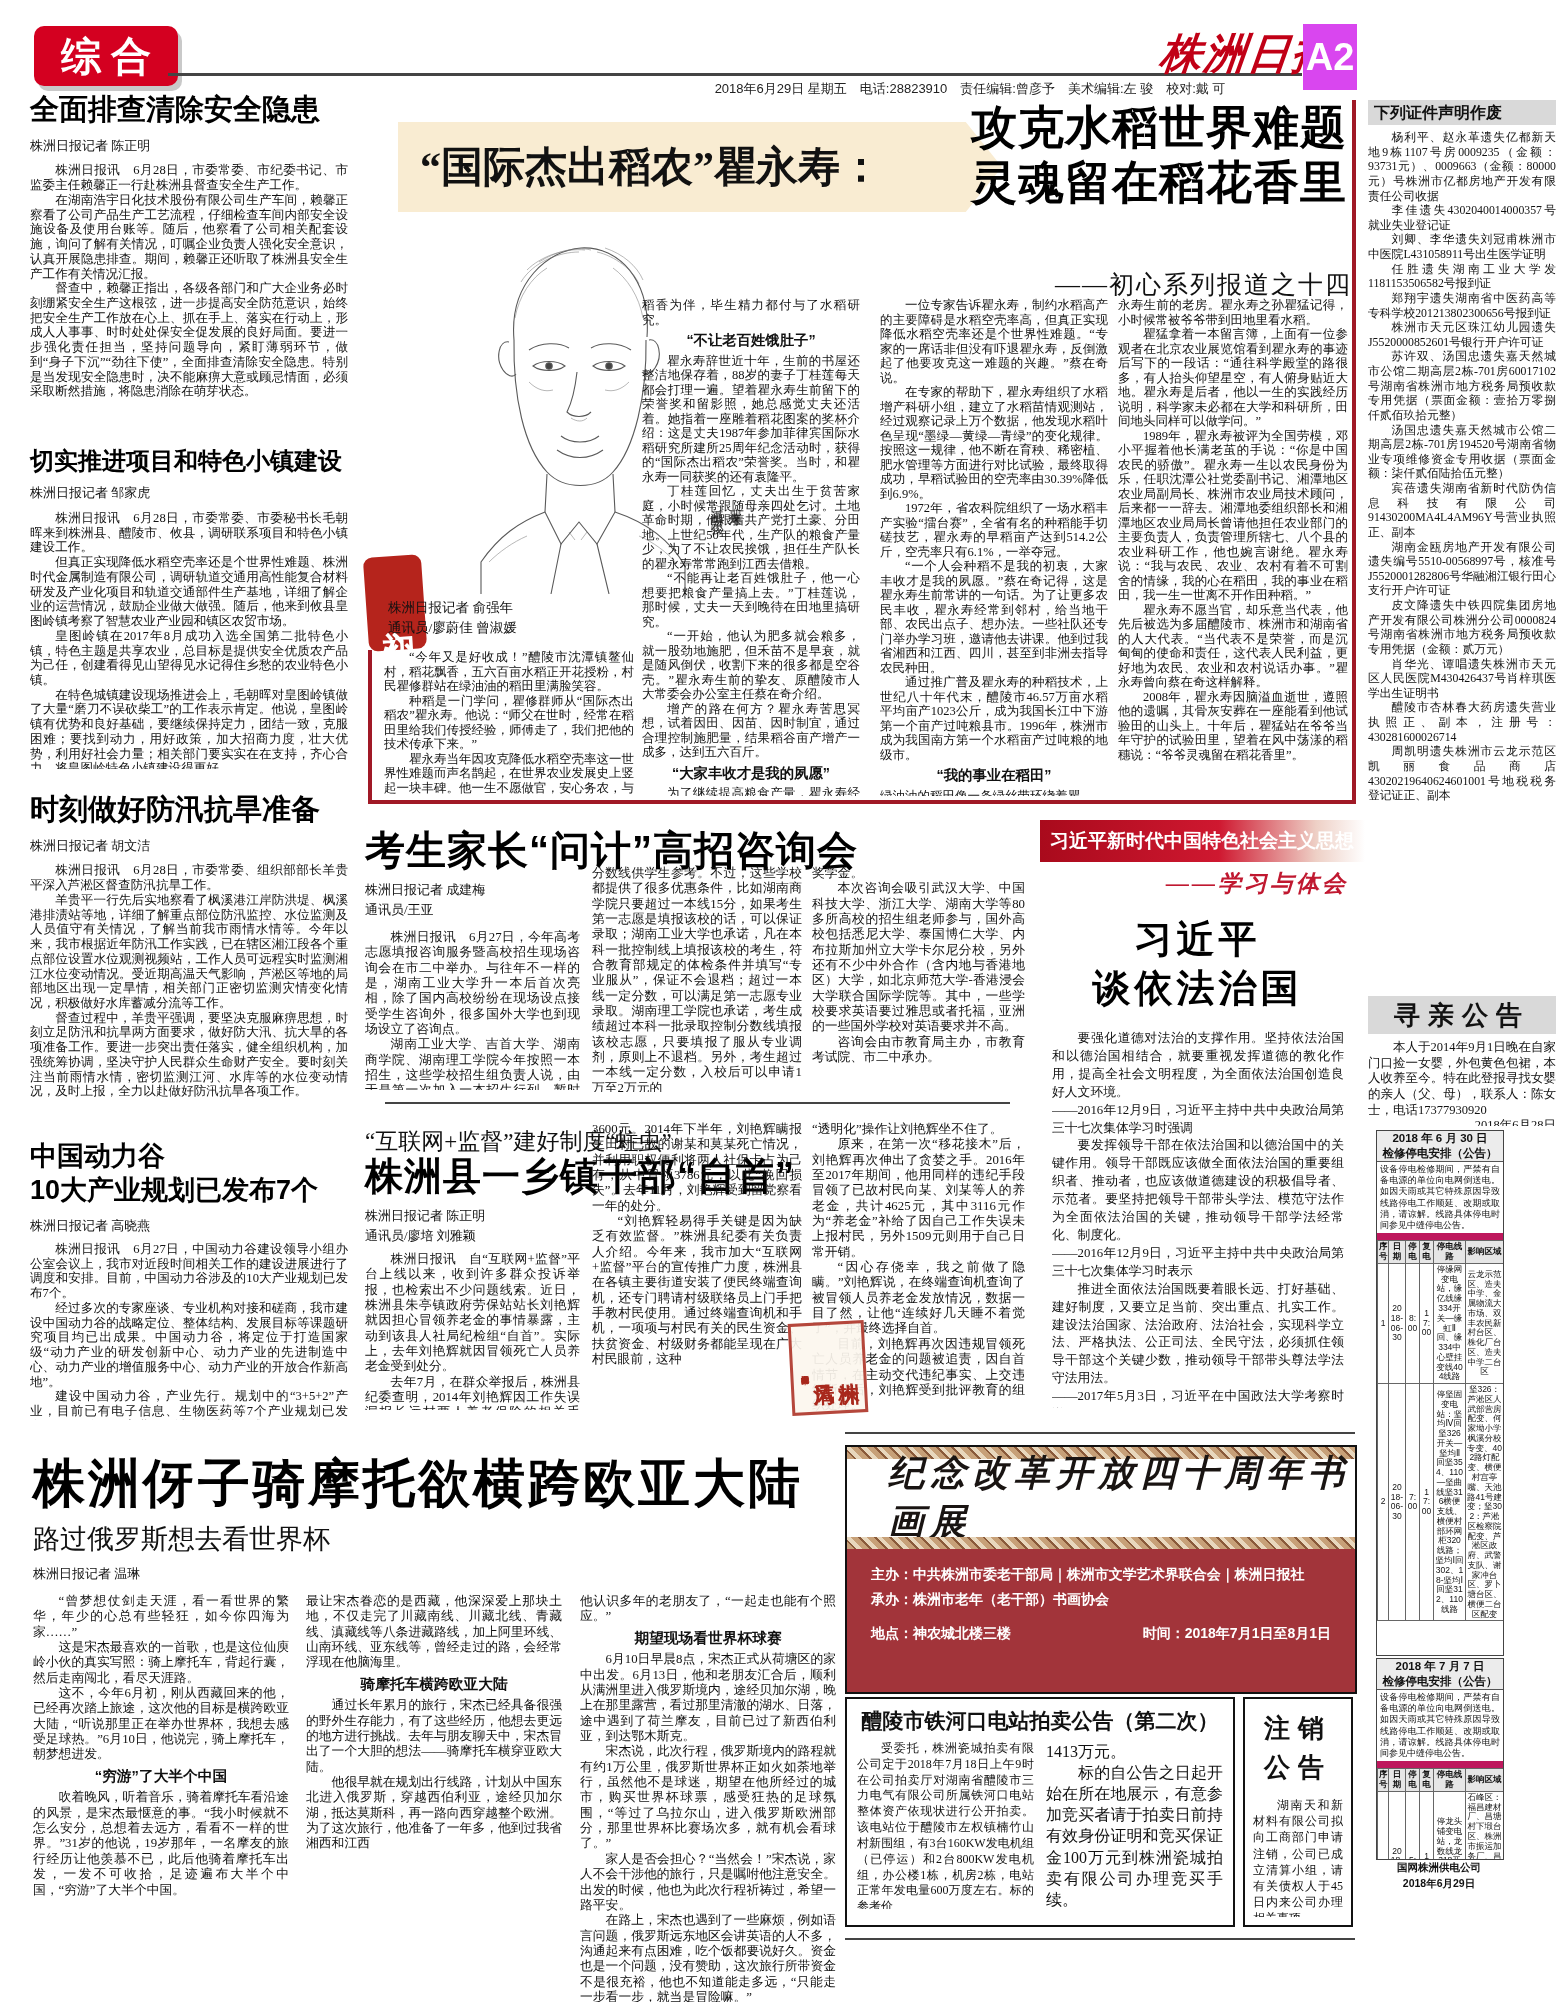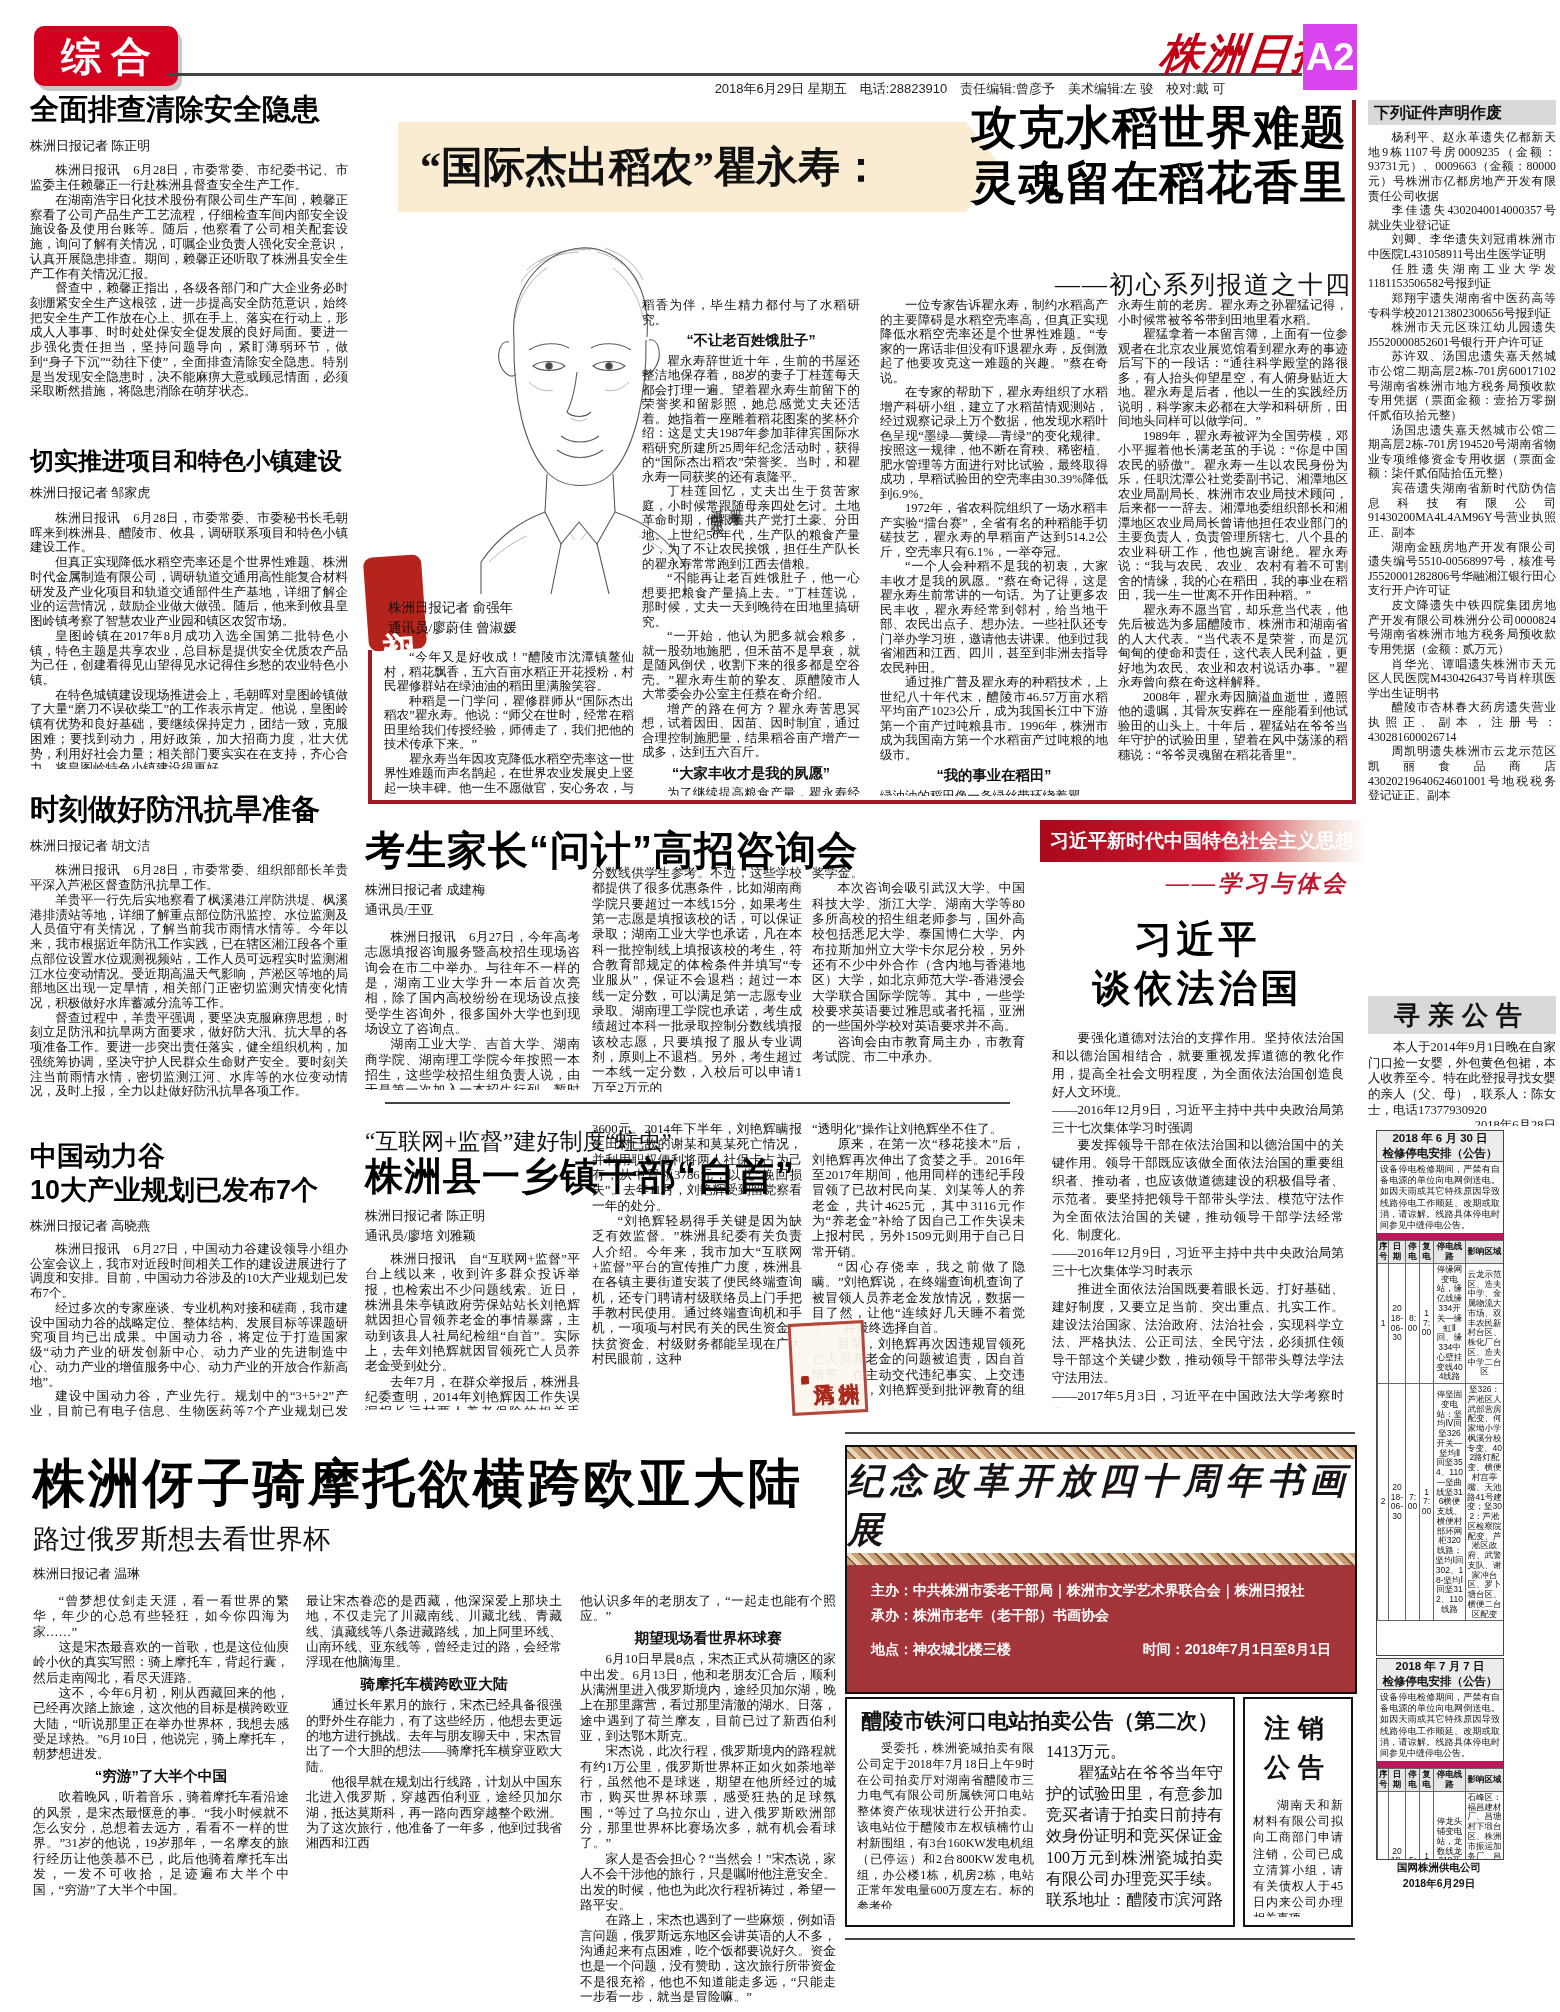--- a/index.html
+++ b/index.html
@@ -295,21 +295,21 @@
         <p class="para">6月10日早晨8点，宋杰正式从荷塘区的家中出发。6月13日，他和老朋友汇合后，顺利从满洲里进入俄罗斯境内，途经贝加尔湖，晚上在那里露营，看过那里清澈的湖水、日落，途中遇到了荷兰摩友，目前已过了新西伯利亚，到达鄂木斯克。</p>
         <p class="para">宋杰说，此次行程，俄罗斯境内的路程就有约1万公里，俄罗斯世界杯正如火如荼地举行，虽然他不是球迷，期望在他所经过的城市，购买世界杯球票，感受狂热的足球氛围，“等过了乌拉尔山，进入俄罗斯欧洲部分，那里世界杯比赛场次多，就有机会看球了。”</p>
         <p class="para">家人是否会担心？“当然会！”宋杰说，家人不会干涉他的旅行，只是嘱咐他注意安全。出发的时候，他也为此次行程祈祷过，希望一路平安。</p>
         <p class="para">在路上，宋杰也遇到了一些麻烦，例如语言问题，俄罗斯远东地区会讲英语的人不多，沟通起来有点困难，吃个饭都要说好久。资金也是一个问题，没有赞助，这次旅行所带资金不是很充裕，他也不知道能走多远，“只能走一步看一步，就当是冒险嘛。”</p>
       </div>
   </section>
 
   <div class="abs rule" style="left:845px;top:1432px;width:510px;height:2px;"></div>
   <div class="abs noticebox" style="left:845px;top:1445px;width:508px;height:245px;display:flex;flex-direction:column;">
     <div class="deco" style="height:12px;"></div>
-    <div style="height:94px;display:flex;align-items:center;justify-content:center;background:#fff;">
+    <div style="height:78px;display:flex;align-items:center;justify-content:center;background:#fff;padding-left:41px;">
       <span id="expo-title">纪念改革开放四十周年书画展</span>
     </div>
     <div class="deco" style="height:12px;"></div>
     <div id="expo-red" style="flex:1;padding-top:10px;">
       <div class="line">主办：中共株洲市委老干部局｜株洲市文学艺术界联合会｜株洲日报社</div>
       <div class="line">承办：株洲市老年（老干部）书画协会</div>
       <div class="line" style="display:flex;justify-content:space-between;margin-top:16px;">
         <span>地点：神农城北楼三楼</span>
         <span>时间：2018年7月1日至8月1日</span>
       </div>
@@ -317,21 +317,21 @@
   </div>
 
   <div class="abs noticebox" style="left:845px;top:1697px;width:390px;height:230px;padding:8px 10px;box-sizing:border-box;">
     <div class="center" style="font-size:21px;font-weight:bold;margin-bottom:6px;">醴陵市铁河口电站拍卖公告（第二次）</div>
     <div style="display:flex;gap:12px;">
       <div class="body" style="width:50%;font-size:12px;line-height:1.32;height:168px;">
           <p class="para">受委托，株洲瓷城拍卖有限公司定于2018年7月18日上午9时在公司拍卖厅对湖南省醴陵市三力电气有限公司所属铁河口电站整体资产依现状进行公开拍卖。该电站位于醴陵市左权镇楠竹山村新围组，有3台160KW发电机组（已停运）和2台800KW发电机组，办公楼1栋，机房2栋，电站正常年发电量600万度左右。标的参考价</p>
         </div>
       <div class="body" style="width:50%;font-size:16px;line-height: 1.32;height:168px;">
           <p class="para noind">1413万元。</p>
-          <p class="para">瞿猛站在爷爷当年守护的试验田里，有意参加竞买者请于拍卖日前持有效身份证明和竞买保证金100万元到株洲瓷城拍卖有限公司办理竞买手续。</p>
+          <p class="para">标的自公告之日起开始在所在地展示，有意参加竞买者请于拍卖日前持有效身份证明和竞买保证金100万元到株洲瓷城拍卖有限公司办理竞买手续。</p>
           <p class="para noind">联系地址：醴陵市滨河路11号</p>
           <p class="para noind">联系电话：</p>
           <p class="para noind center">18607416488　13974110782</p>
           <p class="para noind right">株洲瓷城拍卖有限公司</p>
           <p class="para noind right">2018年6月28日</p>
         </div>
     </div>
   </div>
 
   <div class="abs noticebox" style="left:1243px;top:1697px;width:110px;height:230px;padding:10px 8px;box-sizing:border-box;">

